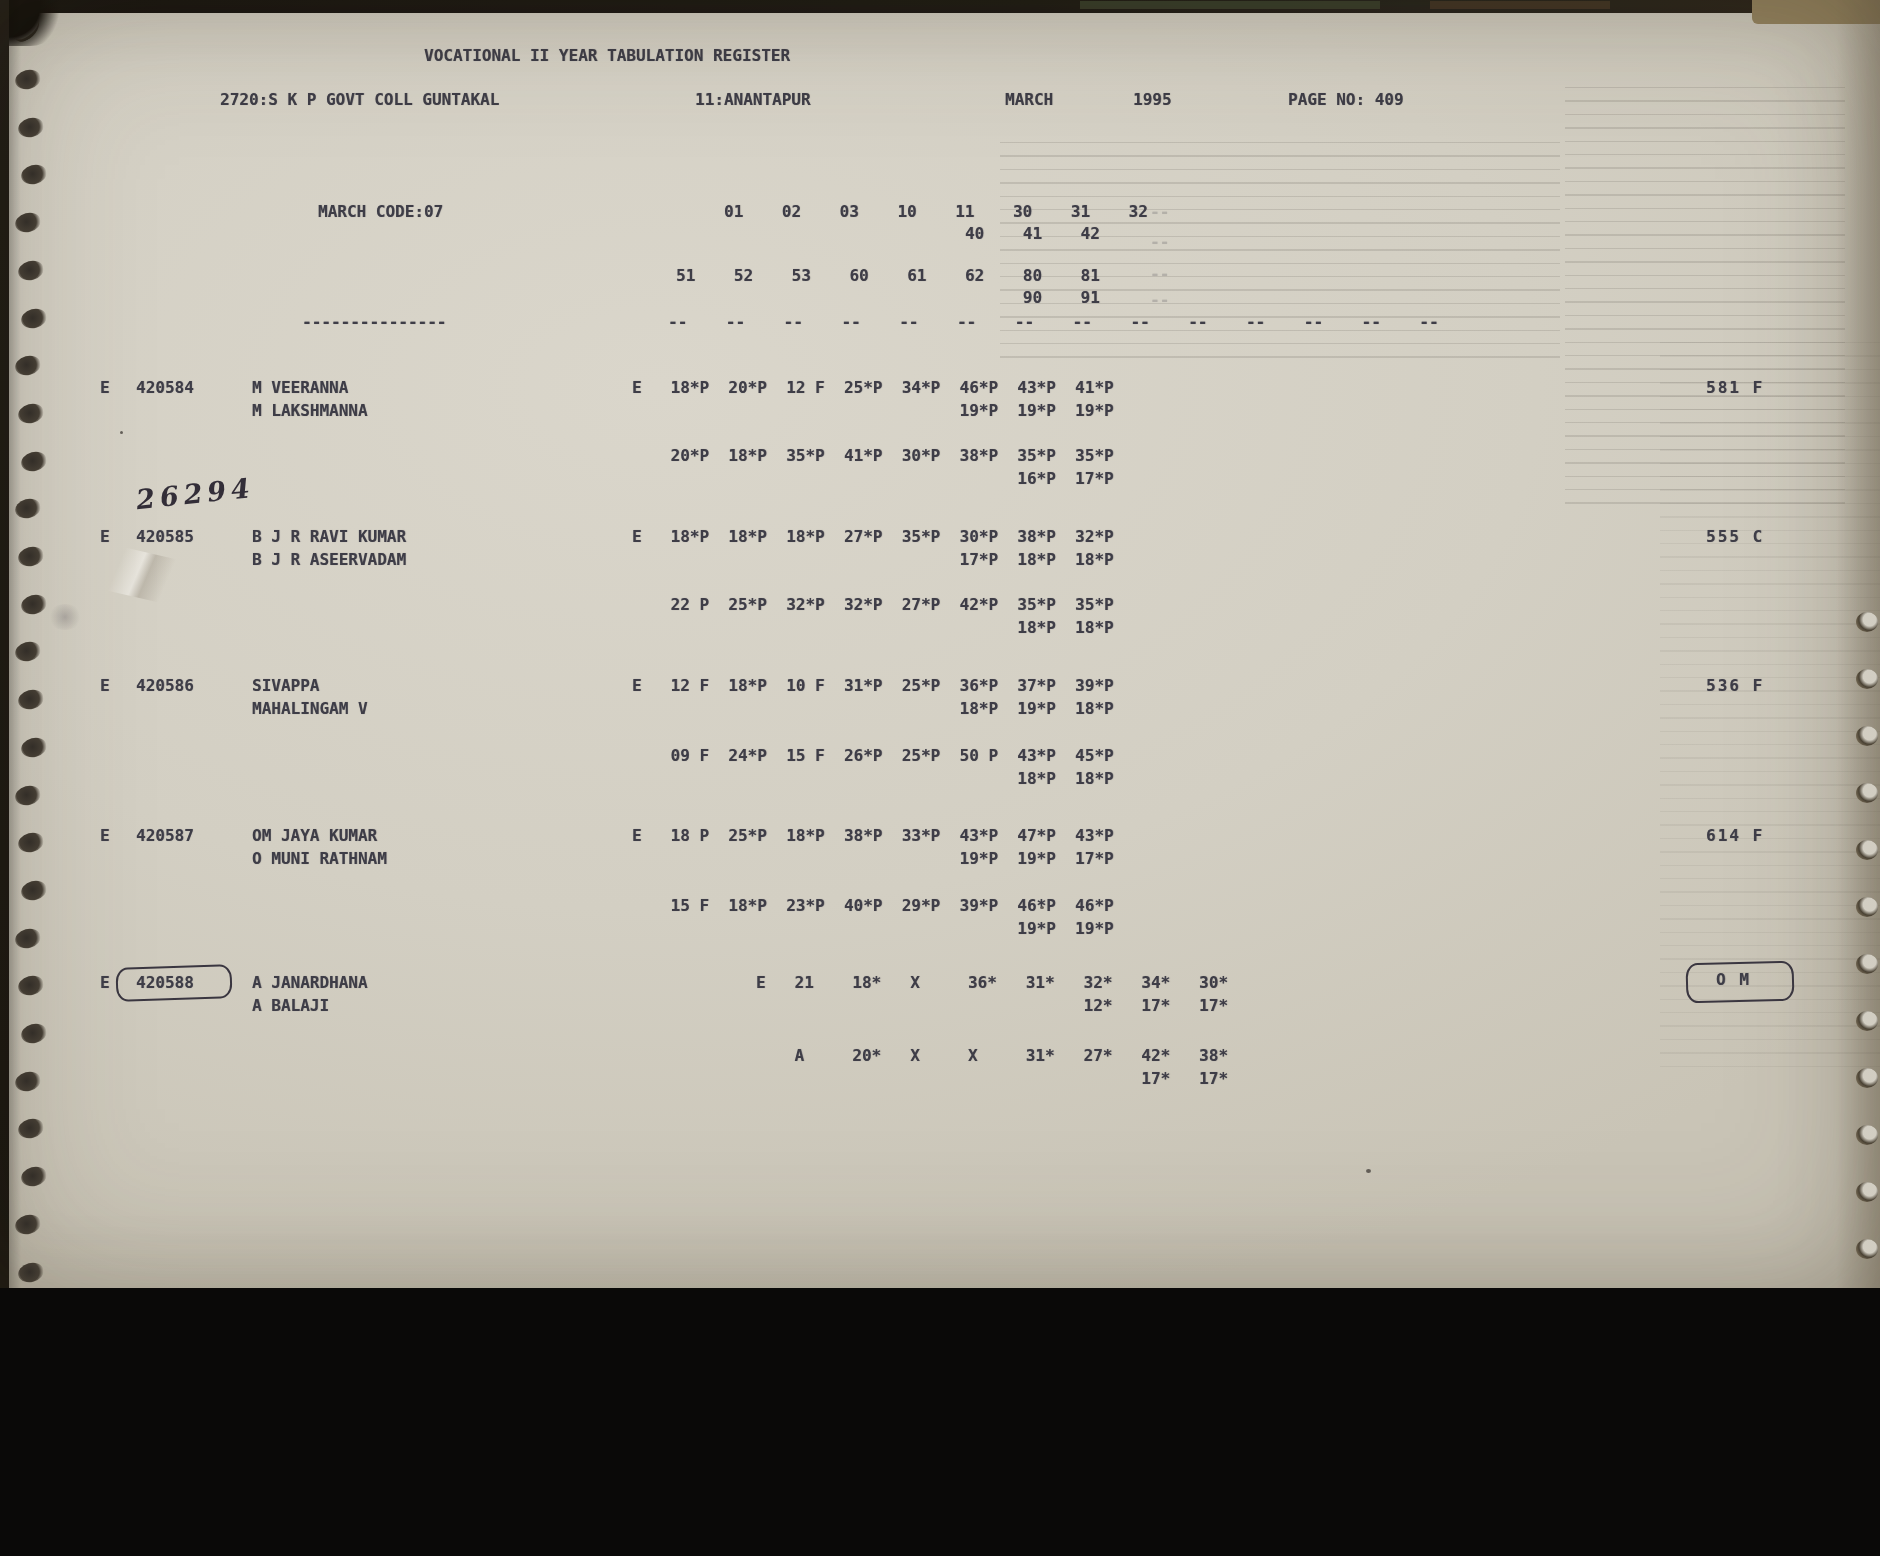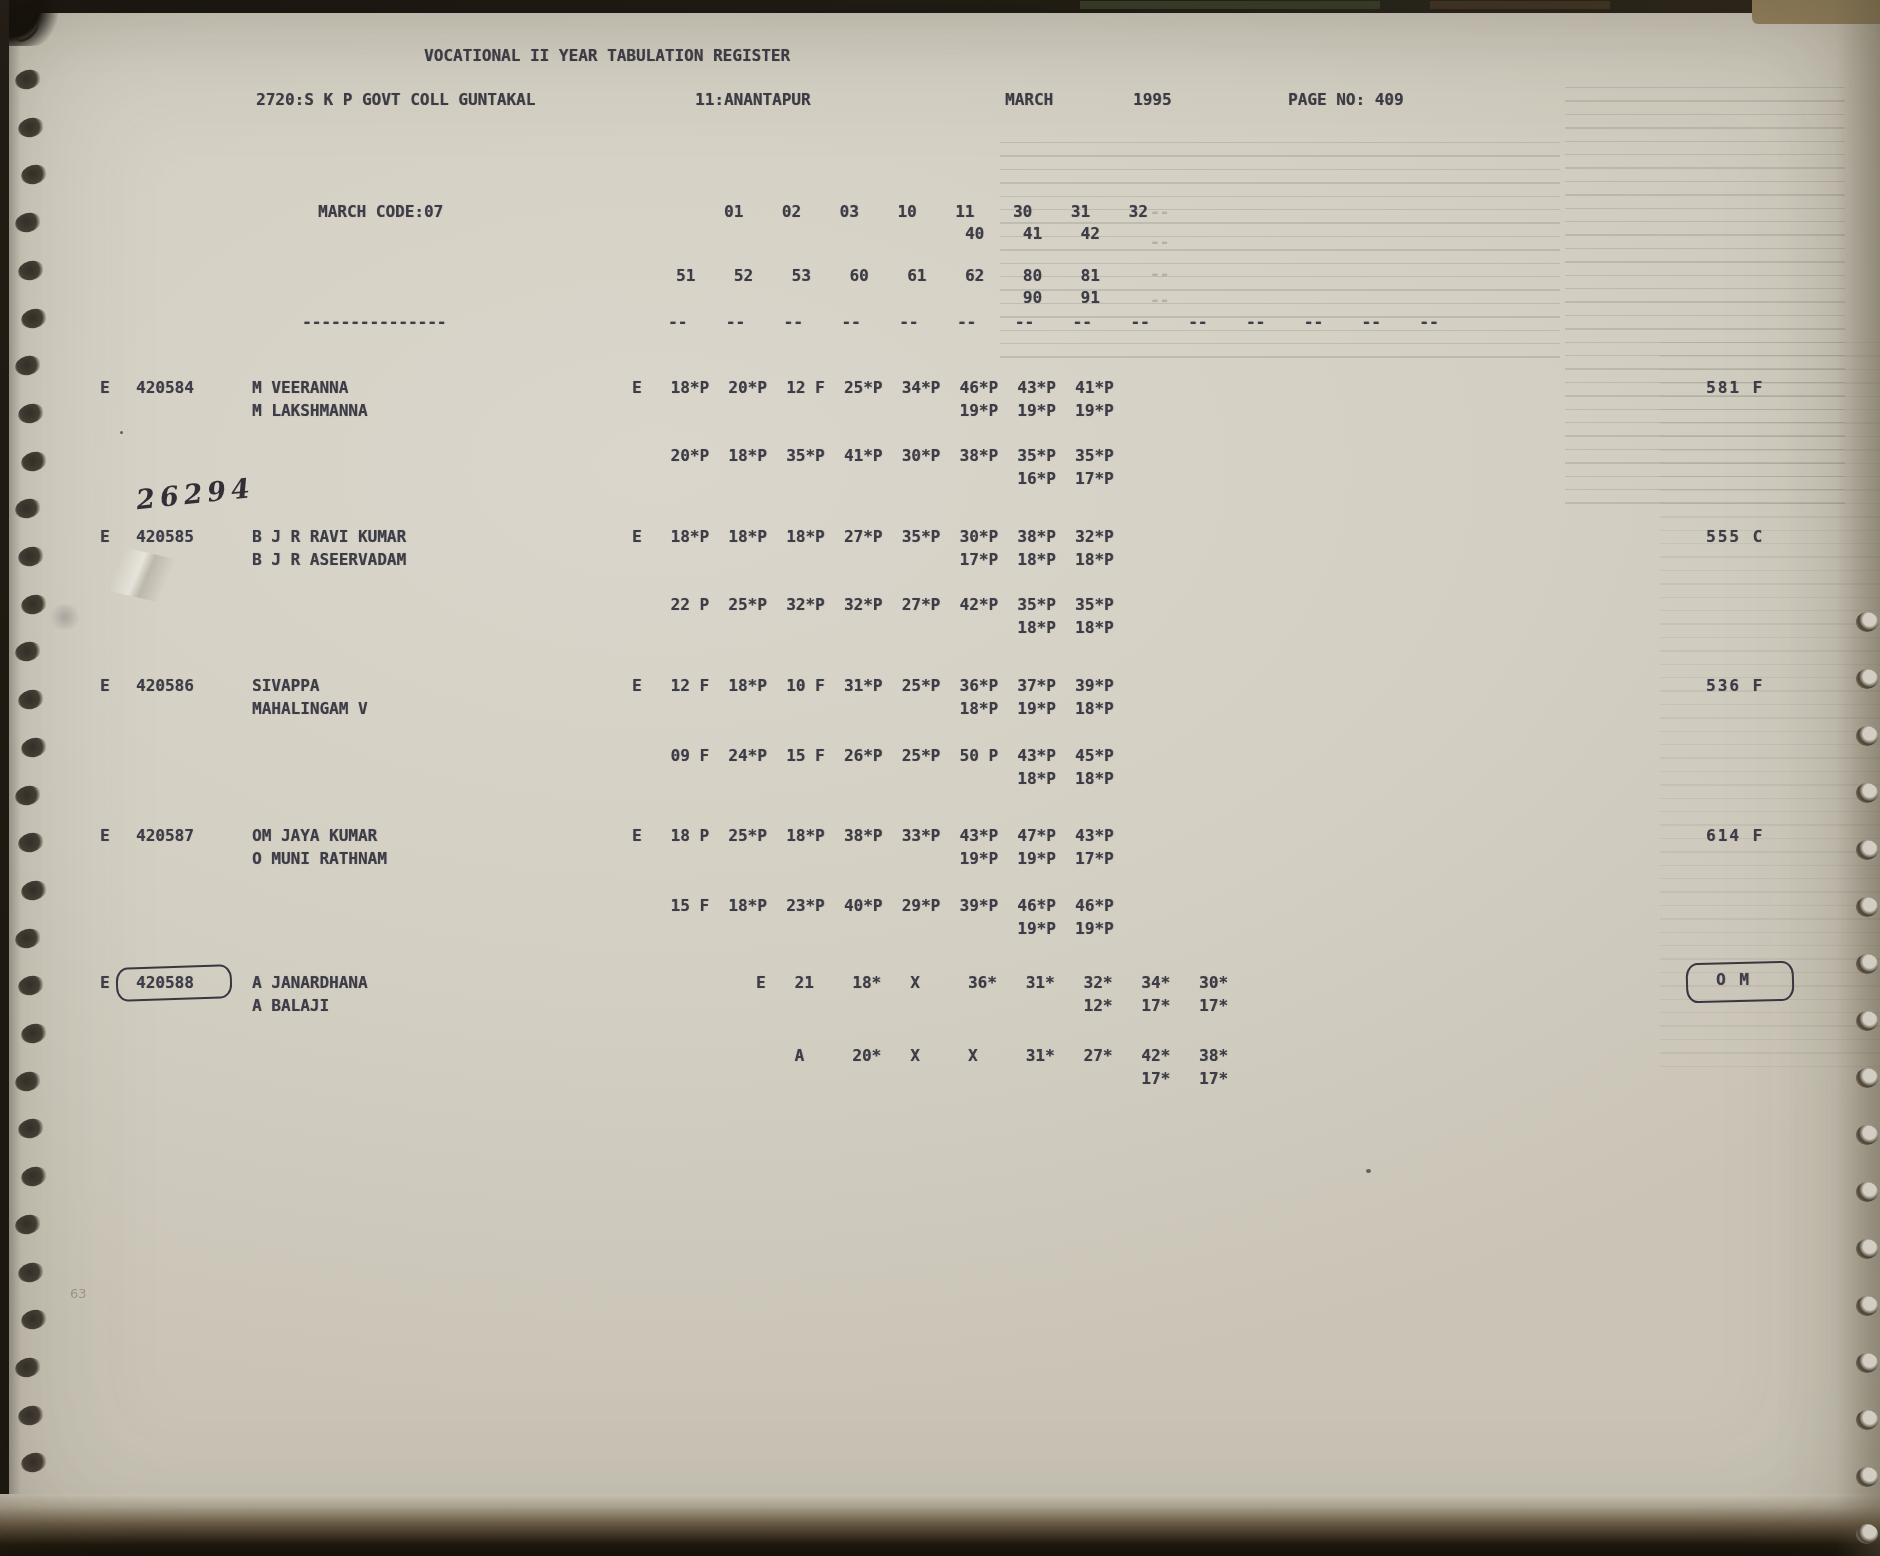--- a/index.html
+++ b/index.html
@@ -1,17 +1,17 @@
 <!DOCTYPE html>
 <html><head>
 <meta charset="utf-8">
 <style>
   html,body{margin:0;padding:0;background:#0a0908;}
   #sheet{
-    position:relative;width:1880px;height:1556px;overflow:hidden;
+    position:relative;width:1880px;height:1288px;overflow:hidden;
     background:radial-gradient(1600px 950px at 35% 30%, #dad6cb 0%, #d3cfc3 55%, #c9c4b6 100%);
     font-family:"DejaVu Sans Mono", monospace;
   }
   .t{
     position:absolute;font:700 16px "DejaVu Sans Mono",monospace;
     color:var(--ink,#3e3d47);white-space:pre;line-height:20px;
     text-shadow:0.4px 0.4px 0.7px rgba(62,61,71,.55);
   }
   .total{letter-spacing:2px;}
   .hand{
@@ -66,21 +66,21 @@
   <div class="edge-bottom"></div>
   <div class="edge-right"></div>
   <div class="pen-squiggle"></div>
   <div class="scratch"></div>
   <div class="smudge"></div>
   <div class="speck" style="left:1040px;top:906px;width:4px;height:3px;"></div>
   <div class="speck" style="left:1366px;top:1169px;width:5px;height:4px;"></div>
   <div class="speck" style="left:120px;top:431px;width:3px;height:3px;"></div>
 
   <div class="t" style="left:424px;top:46px;">VOCATIONAL II YEAR TABULATION REGISTER</div>
-  <div class="t" style="left:220px;top:90px;margin-left:36px;">2720:S K P GOVT COLL GUNTAKAL</div>
+  <div class="t" style="left:220px;top:90px;">2720:S K P GOVT COLL GUNTAKAL</div>
   <div class="t" style="left:695px;top:90px;">11:ANANTAPUR</div>
   <div class="t" style="left:1005px;top:90px;">MARCH</div>
   <div class="t" style="left:1133px;top:90px;">1995</div>
   <div class="t" style="left:1288px;top:90px;"><span>PAGE NO:</span> <span>409</span></div>
   <div class="t" style="left:318px;top:202px;">MARCH CODE:07</div>
 
   <div class="hand" style="left:136px;top:478px;">26294</div>
   <div class="pencil" style="left:70px;top:1286px;">63</div>
 
   <div class="vignette"></div>

